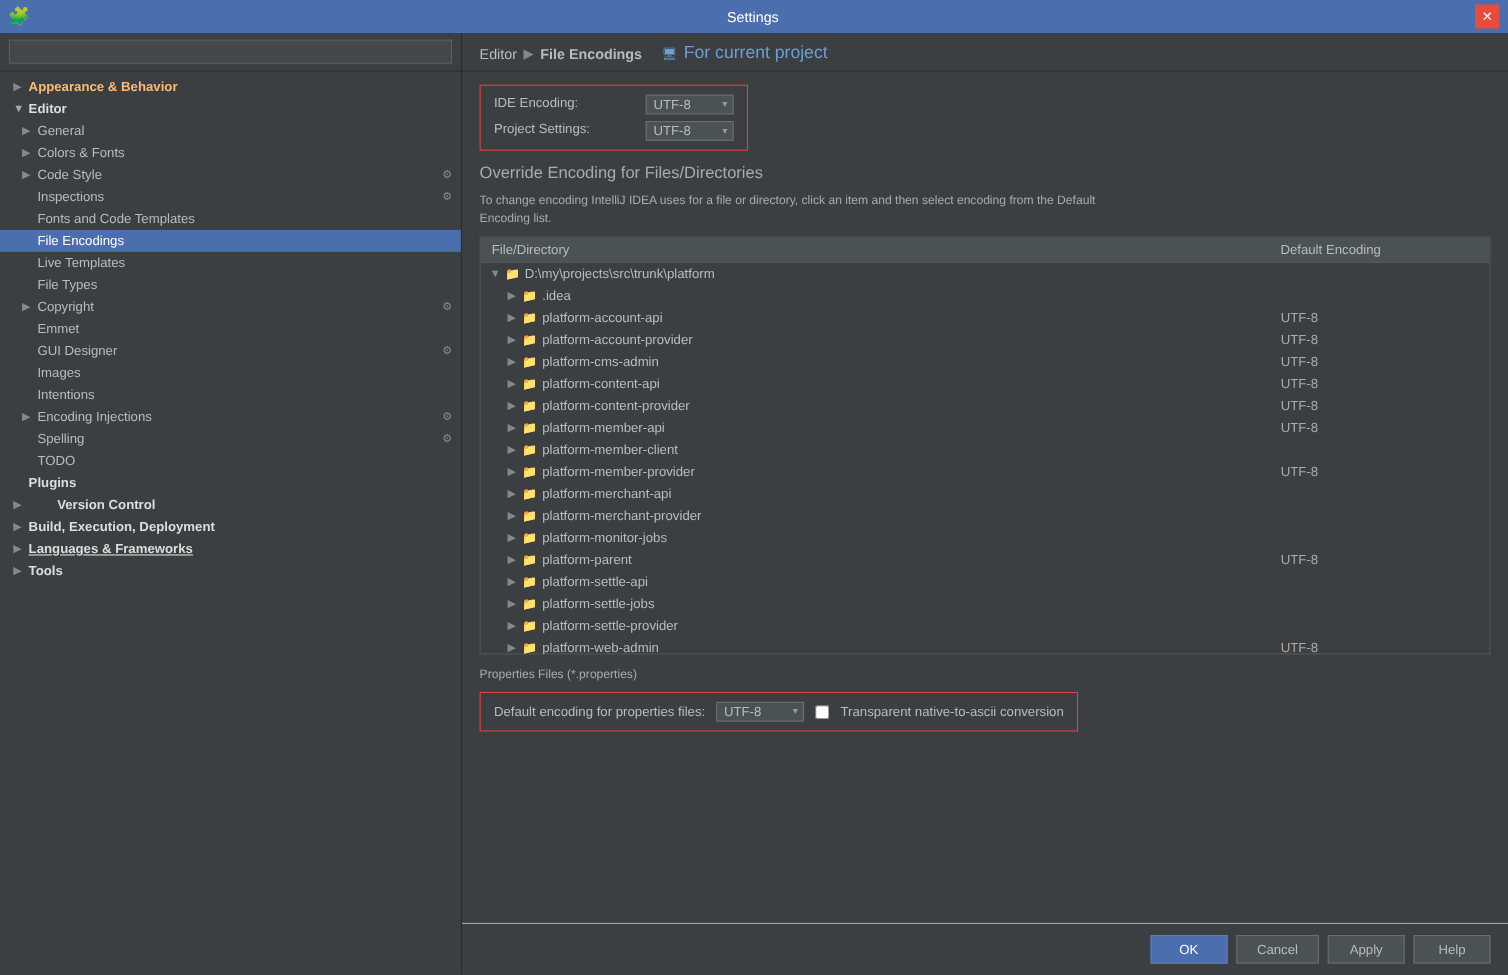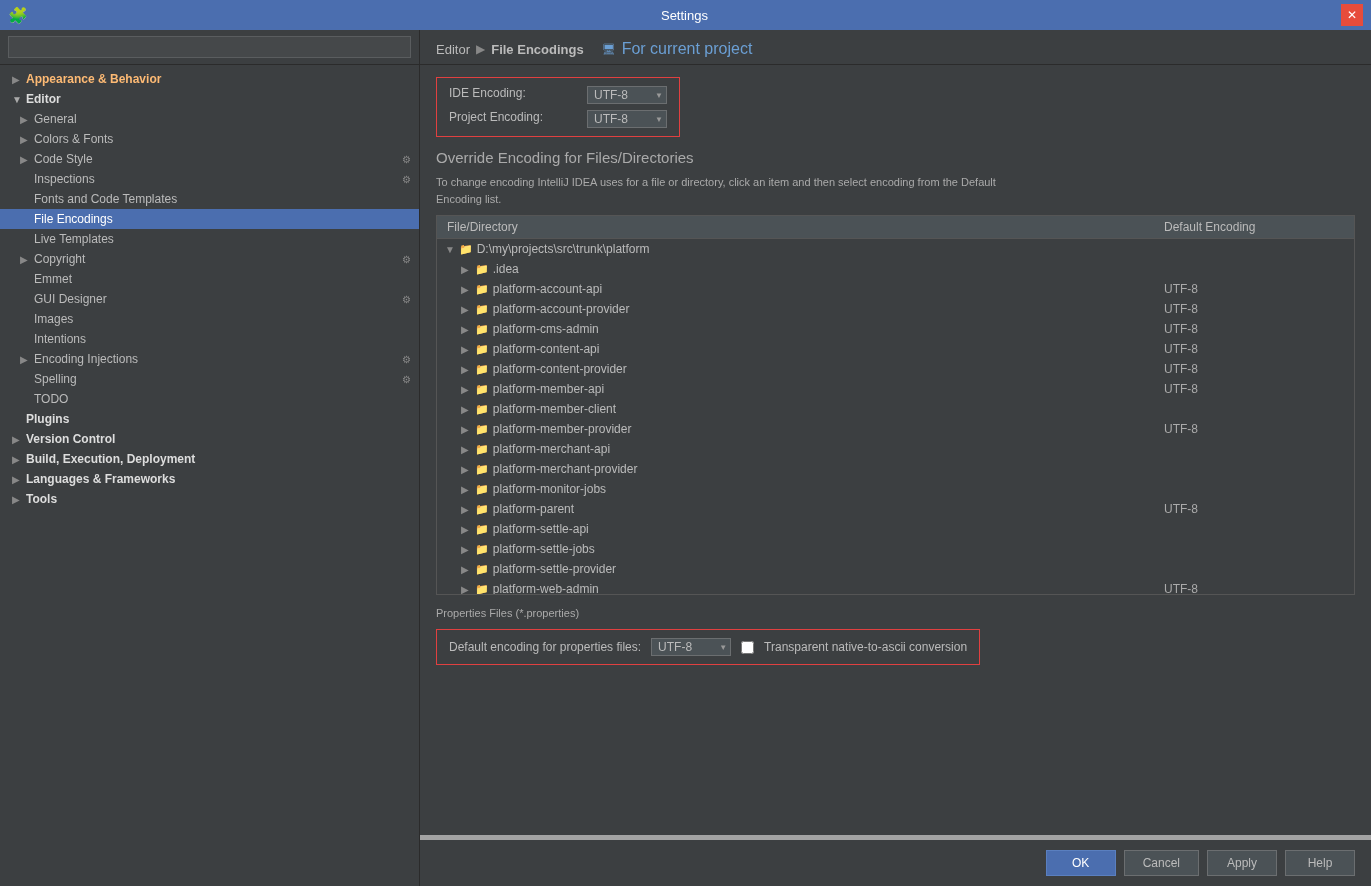--- a/index.html
+++ b/index.html
@@ -88,21 +88,21 @@
     
     .properties-label { color: #aaaaaa; font-size: 11px; margin-top: 4px; }
     .properties-box {
       border: 1px solid #e04040; padding: 8px 12px; display: flex; align-items: center; gap: 10px; width: fit-content; margin-top: 2px;
     }
     .checkbox-native { width: 13px; height: 13px; accent-color: #6b9fd4; }
 
     
     .button-bar {
       display: flex; justify-content: flex-end; align-items: center; gap: 8px;
-      padding: 10px 16px; border-top: 5px solid #a3a3a3; background: #3c3f41;
+      padding: 10px 16px; border-top: 1px solid #a3a3a3; background: #3c3f41;
     }
     .btn {
       padding: 5px 18px; font-size: 12px; cursor: pointer; border: 1px solid #6b6e70;
       background: #4b5256; color: #bbbbbb; min-width: 70px;
     }
     .btn.primary { background: #4b6eaf; border-color: #5a7fbf; color: #fff; }
   </style>
 </head>
 <body>
 
@@ -151,20 +151,24 @@
         </div>
         <div class="tree-item indent1 selected">
           <span class="tree-arrow"></span>
           <span>File Encodings</span>
         </div>
         <div class="tree-item indent1">
           <span class="tree-arrow"></span>
           <span>Live Templates</span>
         </div>
         <div class="tree-item indent1">
+          <span class="tree-arrow"></span>
+          <span>File Types</span>
+        </div>
+        <div class="tree-item indent1">
           <span class="tree-arrow">▶</span>
           <span>Copyright</span>
           <span class="gear-icon">⚙</span>
         </div>
         <div class="tree-item indent1">
           <span class="tree-arrow"></span>
           <span>Emmet</span>
         </div>
         <div class="tree-item indent1">
           <span class="tree-arrow"></span>
@@ -192,29 +196,29 @@
         <div class="tree-item indent1">
           <span class="tree-arrow"></span>
           <span>TODO</span>
         </div>
         <div class="tree-item indent0">
           <span class="tree-arrow"></span>
           <span style="font-weight: bold; color: rgb(221, 221, 221);">Plugins</span>
         </div>
         <div class="tree-item indent0">
           <span class="tree-arrow">▶</span>
-          <span style="font-weight: bold; color: rgb(221, 221, 221);">Version Control</span>
+          <span style="font-weight: bold; color: rgb(221, 221, 221); margin-left: 26px;">Version Control</span>
         </div>
         <div class="tree-item indent0">
           <span class="tree-arrow">▶</span>
           <span style="font-weight: bold; color: rgb(221, 221, 221);">Build, Execution, Deployment</span>
         </div>
         <div class="tree-item indent0">
           <span class="tree-arrow">▶</span>
-          <span style="font-weight: bold; color: rgb(221, 221, 221);">Languages &amp; Frameworks</span>
+          <span style="font-weight: bold; color: rgb(221, 221, 221); text-decoration: underline;">Languages &amp; Frameworks</span>
         </div>
         <div class="tree-item indent0">
           <span class="tree-arrow">▶</span>
           <span style="font-weight: bold; color: rgb(221, 221, 221);">Tools</span>
         </div>
       </div>
   </div>
 
   <div class="content">
     <div class="content-header">
@@ -230,21 +234,21 @@
       <div class="encoding-box">
         <div class="encoding-row">
           <span class="encoding-label">IDE Encoding:</span>
           <div class="select-wrapper">
             <select class="encoding-select">
               <option>UTF-8</option>
             </select>
           </div>
         </div>
         <div class="encoding-row">
-          <span class="encoding-label">Project Encoding:</span>
+          <span class="encoding-label">Project Settings:</span>
           <div class="select-wrapper">
             <select class="encoding-select">
               <option>UTF-8</option>
             </select>
           </div>
         </div>
       </div>
 
       <div class="override-label">Override Encoding for Files/Directories</div>
 

